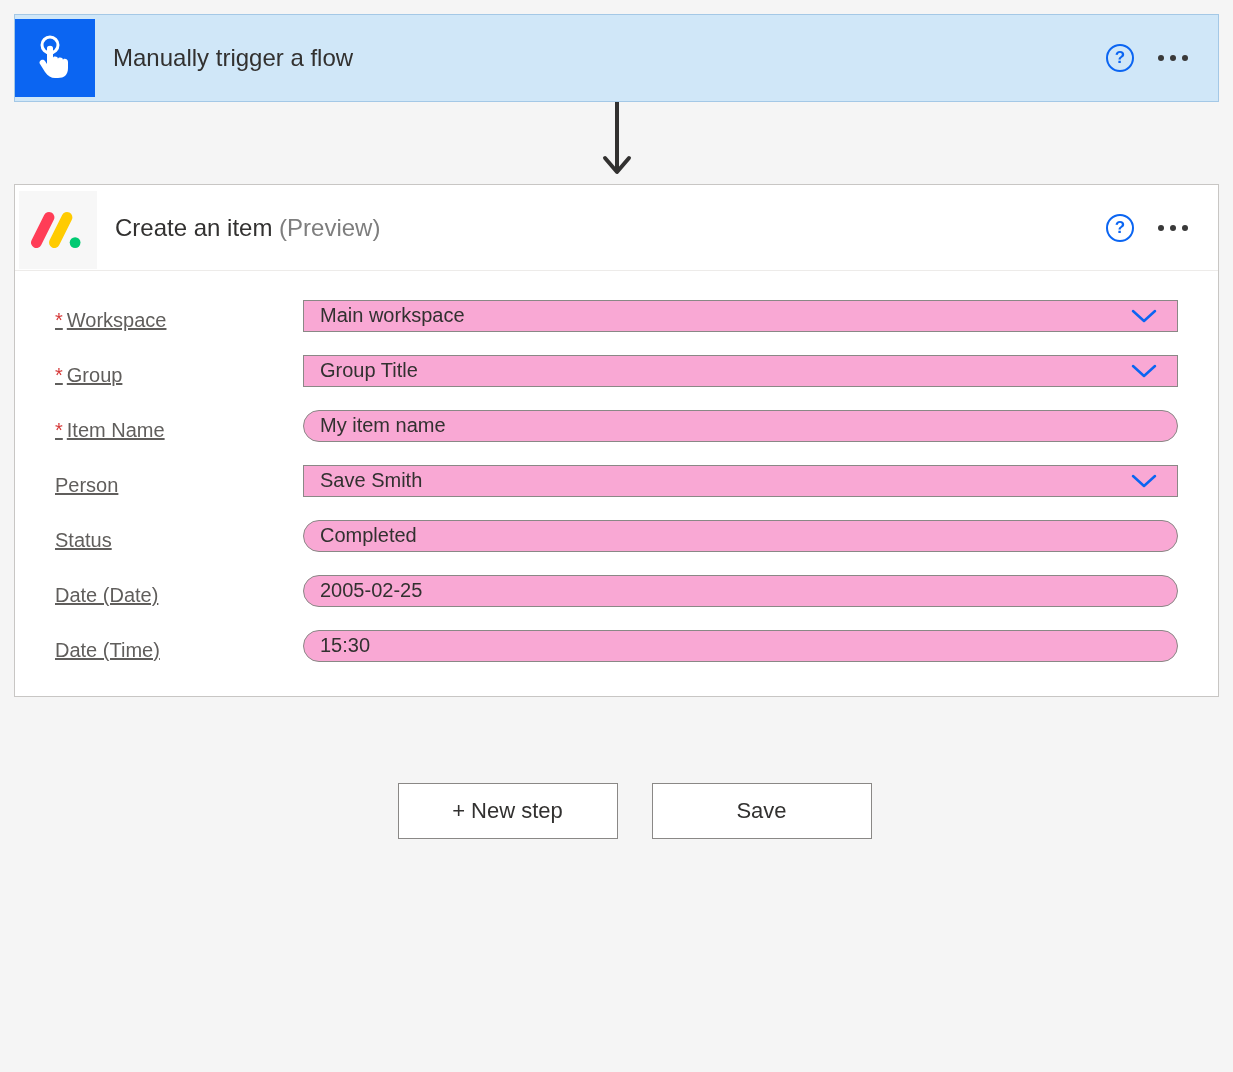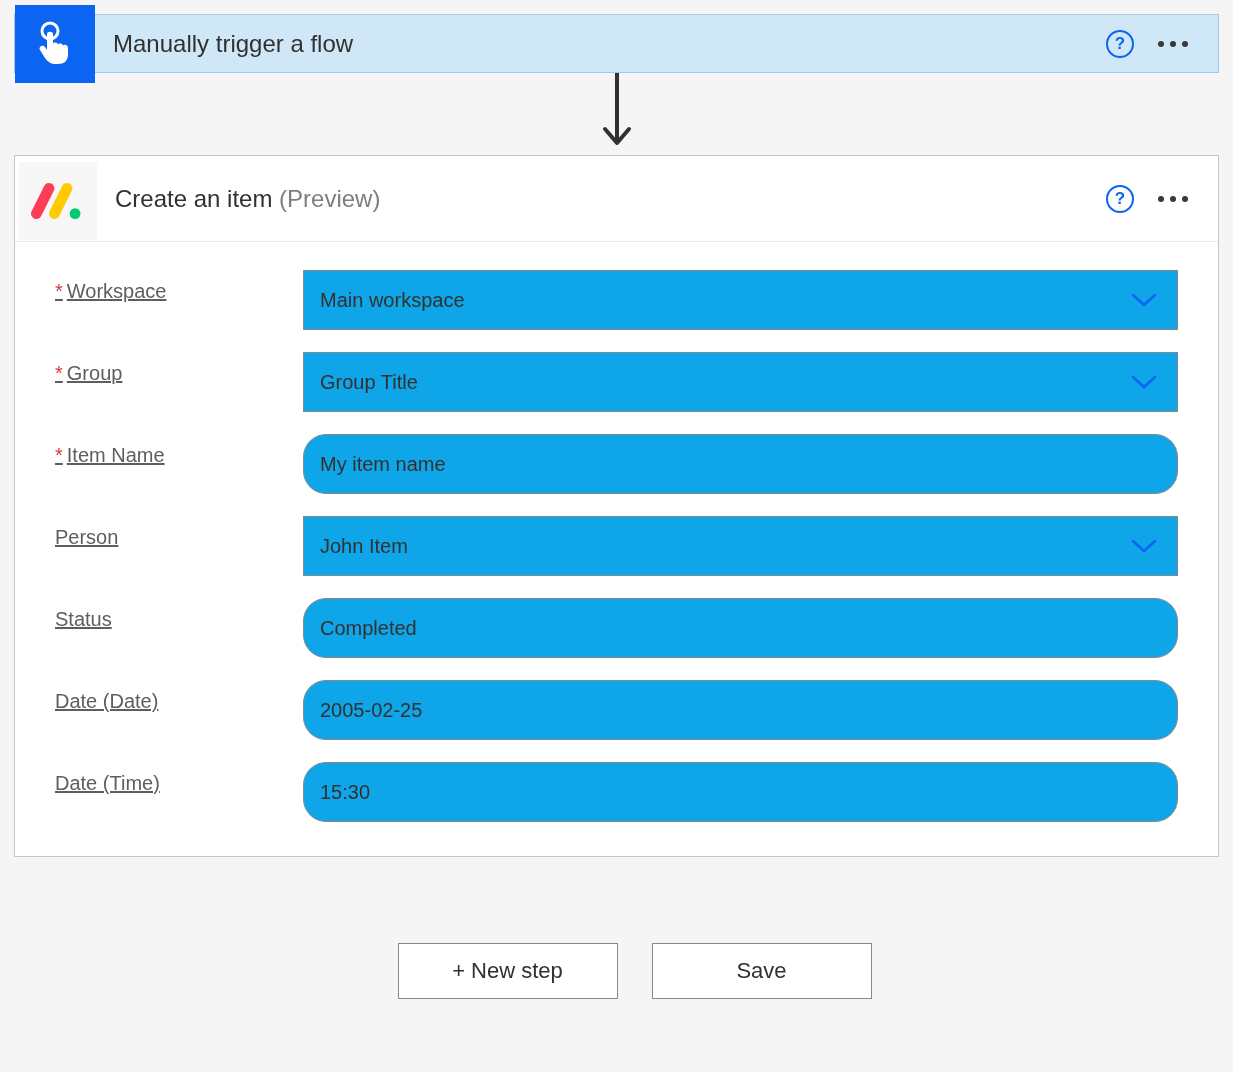--- a/index.html
+++ b/index.html
@@ -25,21 +25,21 @@
       border: 1px solid #c8c6c4;
     }
     .card-trigger {
       background: #d0e7f8;
       border: 1px solid #a4c8e6;
     }
     .card-header {
       display: flex;
       align-items: center;
       padding: 0;
-      height: 57px;
+      height: 86px;
       position: relative;
     }
     .card-header.action {
       border-bottom: 1px solid #edebe9;
       height: 86px;
     }
     .icon-box {
       width: 80px;
       height: 78px;
       display: flex;
@@ -131,23 +131,23 @@
       padding-top: 10px;
       align-self: flex-start;
       text-decoration: underline;
     }
     .required-star {
       color: #d63a3a;
       margin-right: 4px;
     }
     .form-control {
       flex: 1;
-      height: 60px;
+      height: 32px;
       border: 1px solid #8a8886;
-      background: #0ea5e9;
+      background: #f9a8d4;
       display: flex;
       align-items: center;
       padding: 0 16px;
       font-size: 20px;
       color: #323130;
       position: relative;
       cursor: pointer;
     }
     .form-control.textish {
       cursor: text;
@@ -290,21 +290,21 @@
         </div>
         <div class="form-row">
           <div class="form-label"><span class="required-star">*</span><span>Item Name</span></div>
           <div class="form-control textish">
             <div class="control-value">My item name</div>
           </div>
         </div>
         <div class="form-row">
           <div class="form-label"><span>Person</span></div>
           <div class="form-control">
-            <div class="control-value">John Item</div>
+            <div class="control-value">Save Smith</div>
             <div class="chevron">
               <svg width="26" height="16" viewBox="0 0 26 16">
                 <polyline points="2,3 13,13 24,3" fill="none" stroke="#0b65f2" stroke-width="2.5" stroke-linecap="round" stroke-linejoin="round"></polyline>
               </svg>
             </div>
           </div>
         </div>
         <div class="form-row">
           <div class="form-label"><span>Status</span></div>
           <div class="form-control textish">

